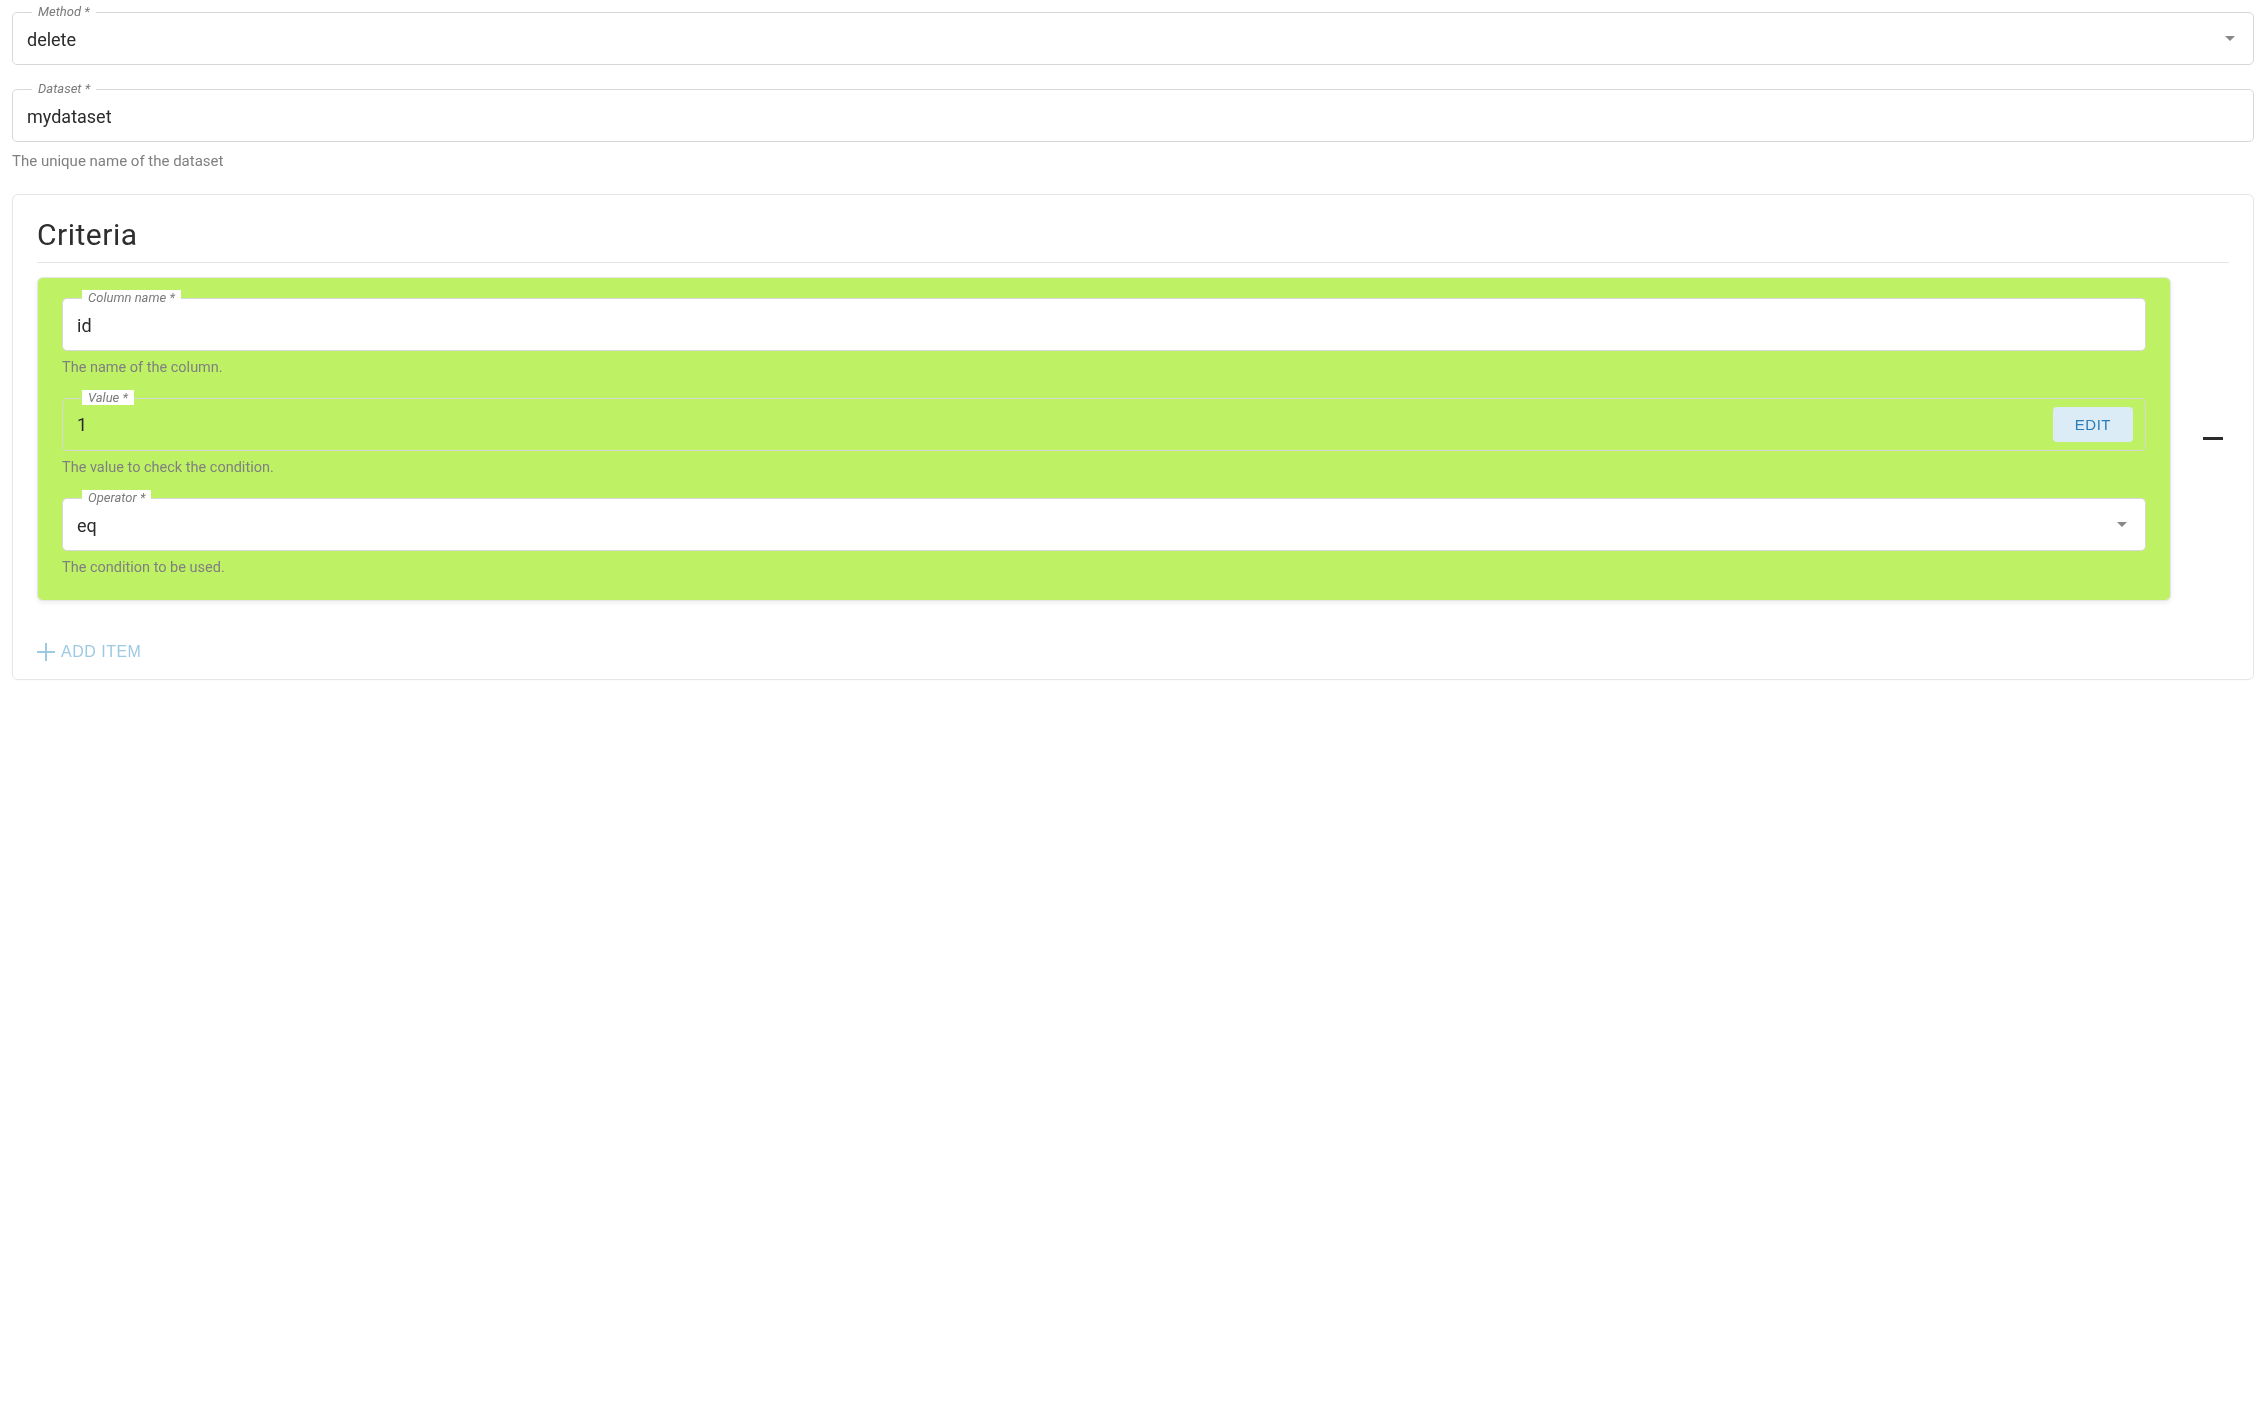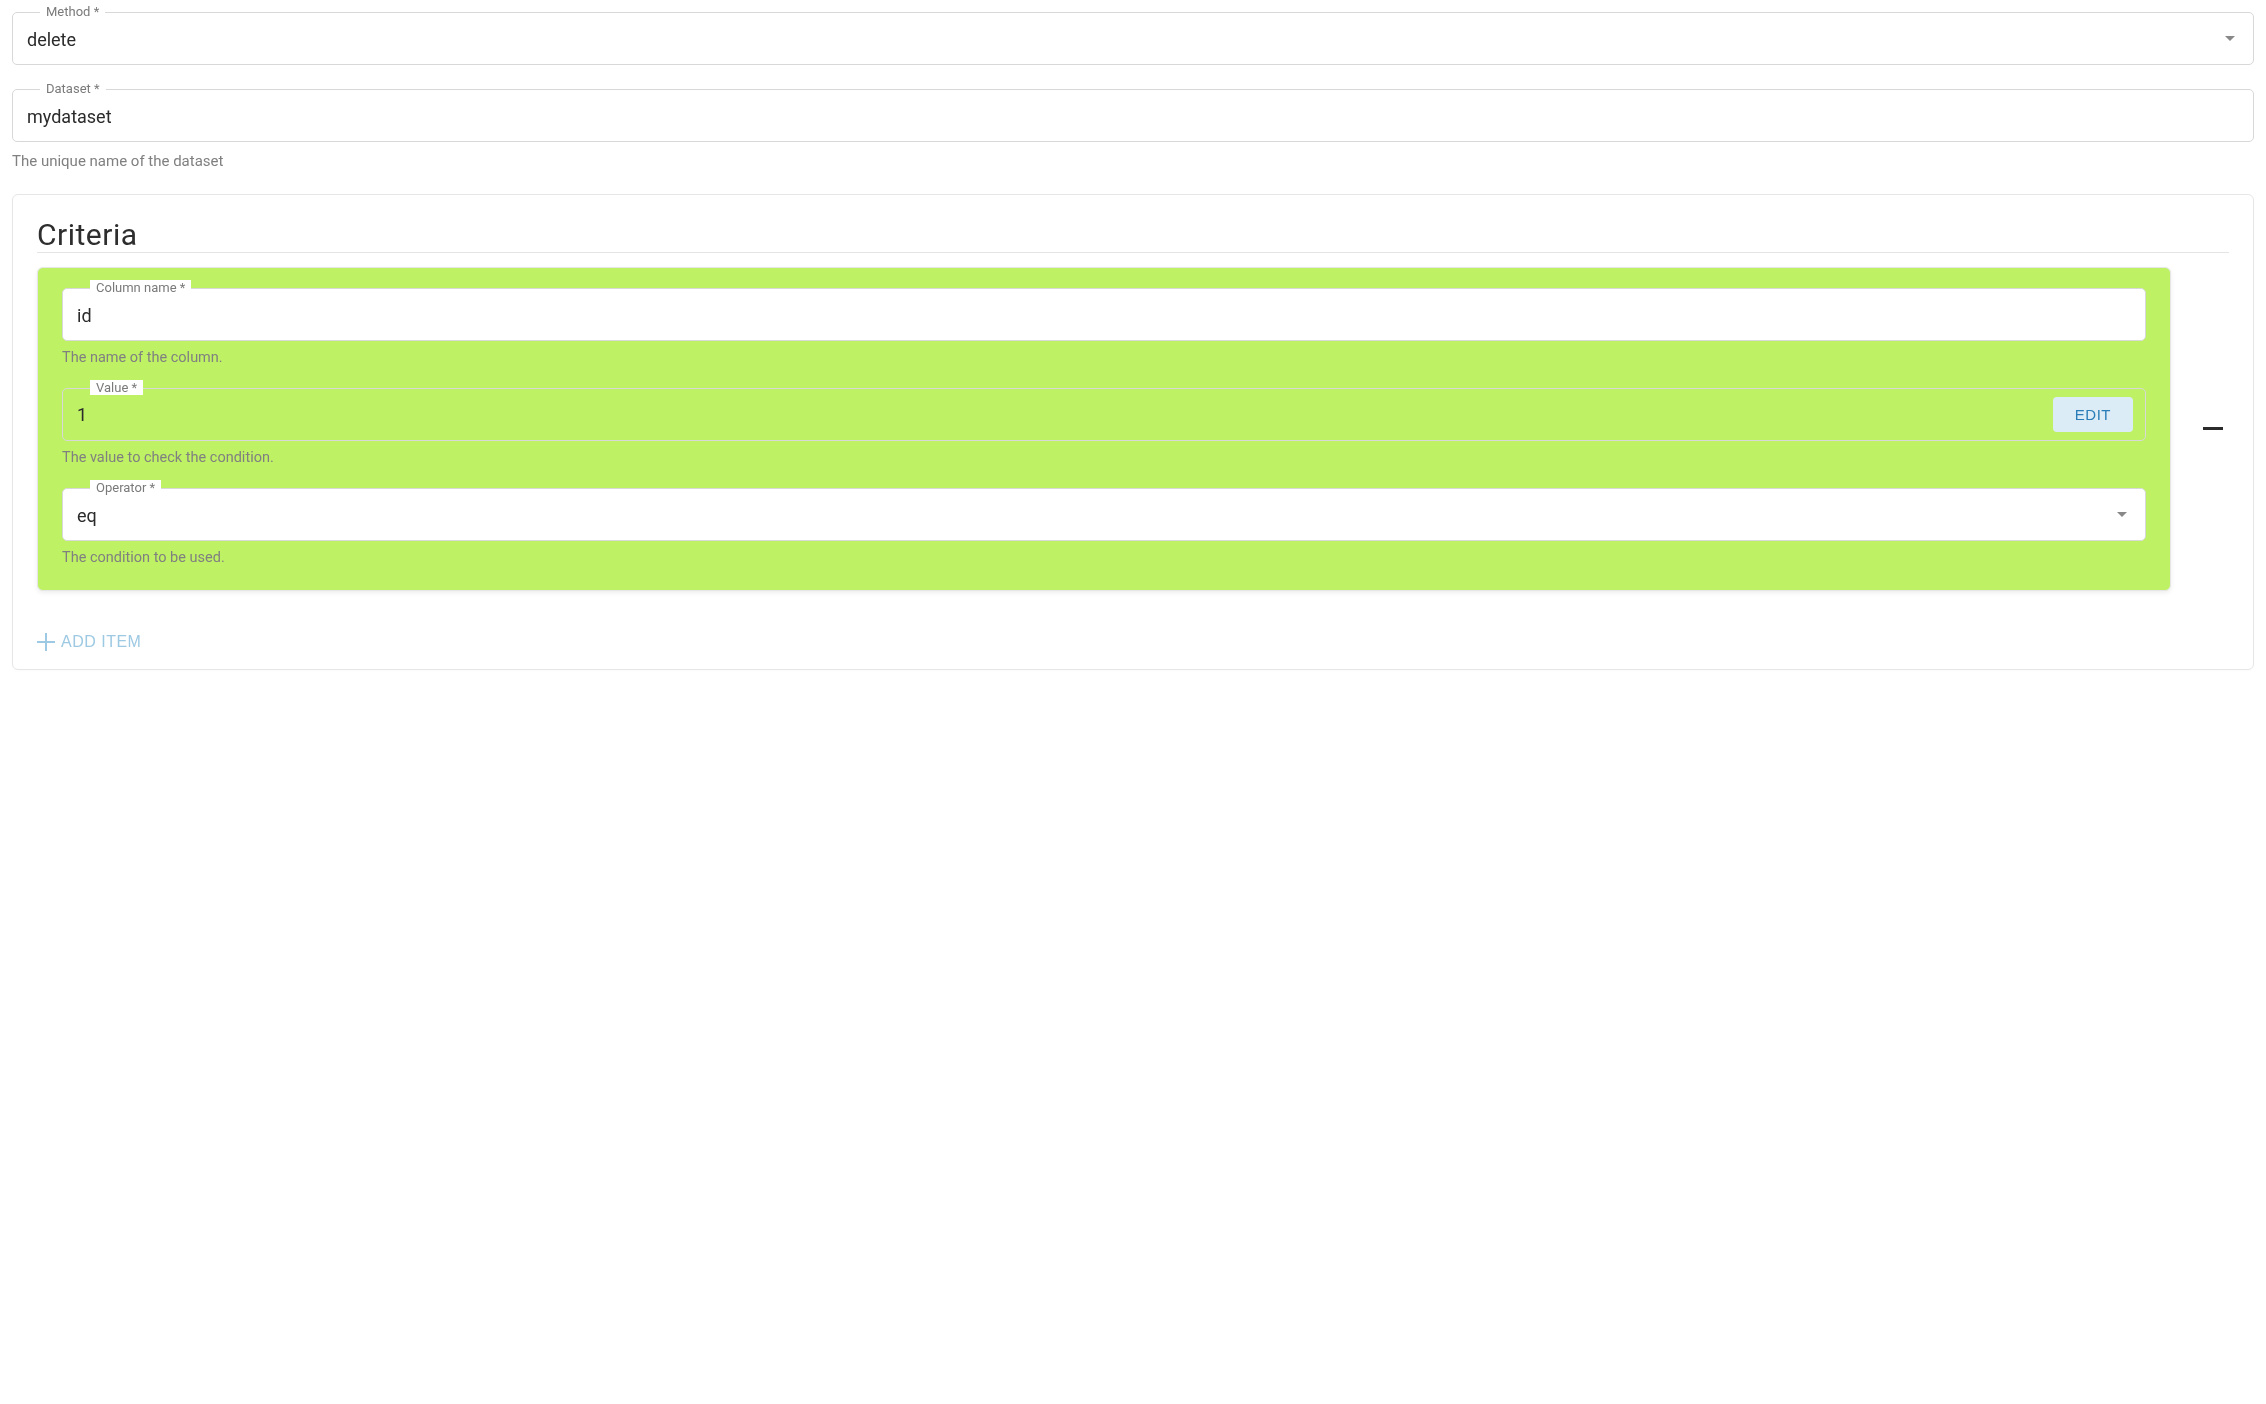--- a/index.html
+++ b/index.html
@@ -9,26 +9,27 @@
       padding: 12px;
       color: #333;
     }
     .field-wrap {
       position: relative;
       margin-bottom: 10px;
     }
     .field-label {
       position: absolute;
       top: -8px;
-      left: 28px;
+      left: 20px;
       background: #fff;
       padding: 0 6px;
       font-size: 13px;
       color: #7a7a7a;
       z-index: 2;
+      font-style: italic;
     }
     .text-field, .select-field {
       width: 100%;
       border: 1px solid #d8d8d8;
       border-radius: 5px;
       padding: 16px 14px 14px 14px;
       font-size: 18px;
       font-family: inherit;
       color: #2b2b2b;
       background: #fff;
@@ -52,20 +53,21 @@
     .panel {
       border: 1px solid #e6e6e6;
       border-radius: 6px;
       padding: 22px 24px 18px 24px;
       box-shadow: 0 1px 3px rgba(0,0,0,.02);
     }
     .panel-title {
       font-size: 30px;
       font-weight: 400;
       color: #2e2e2e;
+      padding-bottom: 10px;
       border-bottom: 1px solid #e4e4e4;
       margin-bottom: 14px;
       letter-spacing: .5px;
     }
     .criteria-row {
       display: flex;
       align-items: center;
       gap: 26px;
     }
     .criteria-card {

